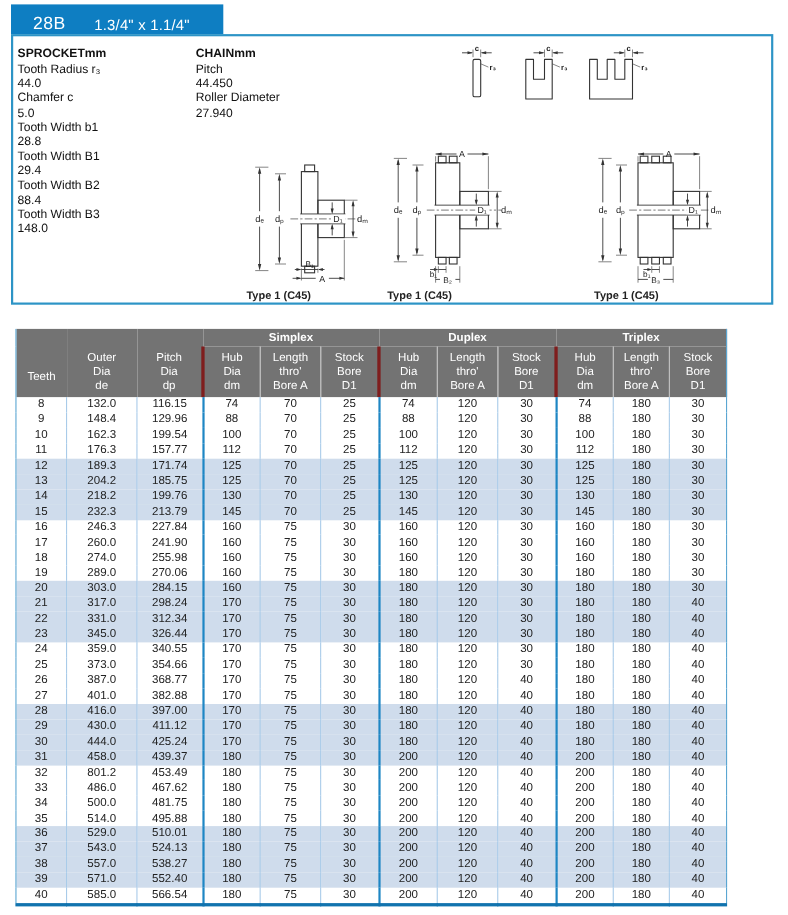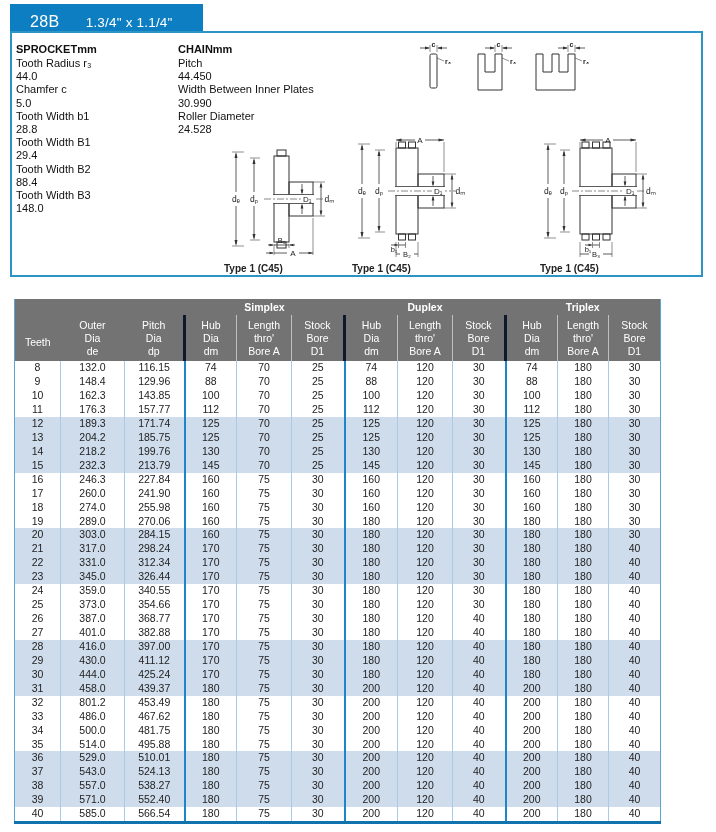--- a/index.html
+++ b/index.html
@@ -39,21 +39,21 @@
 
   
   #data-table{position:absolute;left:14px;top:299px;border-collapse:collapse;table-layout:fixed;
     border-left:1px solid #5ba6d2;border-right:1px solid #5ba6d2;border-bottom:3px solid #1173ae;}
   #data-table thead th{background:#737373;color:#fff;font-weight:normal;font-size:10.5px;
     line-height:13px;padding:0 0 3px 0;vertical-align:bottom;white-space:pre-line;
     border-left:1px solid rgba(255,255,255,.55);}
   #data-table thead tr.r1 th{border-left:none;}
   #data-table thead th.grp{font-weight:bold;vertical-align:top;padding:2px 0 0 0;border-left:3px solid #fff;}
   #data-table thead th.teeth{padding-bottom:12px;border-left:none;}
-  #data-table thead tr.r2 th.gfirst{border-left:3px solid #0f172a;}
+  #data-table thead tr.r2 th.gfirst{border-left:3px solid #7f1d1d;}
   #data-table tbody td{font-size:10.5px;color:#222;text-align:center;padding:0;height:13.95px;
     line-height:13.5px;border-left:1px solid #a9cbe9;}
   #data-table tbody td:first-child{border-left:none;}
   #data-table tbody td.g{border-left:2px solid #1e86c4;}
   #data-table tbody tr.shade td{background:#cfdcec;}
 </style>
 </head>
 <body>
 
 <div id="banner">
@@ -100,26 +100,22 @@
   <div class="spec-head">
     <span>CHAIN</span>
     <span>mm</span>
   </div>
   <div id="chain-rows">
       <div class="spec-row">
         <span>Pitch</span>
         <span>44.450</span>
       </div>
       <div class="spec-row">
-        <span>Width Between Inner Plates</span>
-        <span>30.990</span>
-      </div>
-      <div class="spec-row">
         <span>Roller Diameter</span>
-        <span>24.528</span>
+        <span>27.940</span>
       </div>
     </div>
 </div>
 
 <div id="profiles">
   <svg width="48" height="52" viewBox="0 0 48 52">
     <rect x="14" y="14" width="7" height="34" rx="1.5" class="diag-stroke"></rect>
     <line x1="14" y1="12" x2="14" y2="5" class="thin"></line>
       <line x1="21" y1="12" x2="21" y2="5" class="thin"></line>
     <line x1="4" y1="8" x2="13" y2="8" class="dim"></line>
@@ -451,21 +447,21 @@
         <td class="g">88</td>
         <td>120</td>
         <td>30</td>
         <td class="g">88</td>
         <td>180</td>
         <td>30</td>
       </tr>
       <tr>
         <td>10</td>
         <td>162.3</td>
-        <td>143.85</td>
+        <td>199.54</td>
         <td class="g">100</td>
         <td>70</td>
         <td>25</td>
         <td class="g">100</td>
         <td>120</td>
         <td>30</td>
         <td class="g">100</td>
         <td>180</td>
         <td>30</td>
       </tr>

